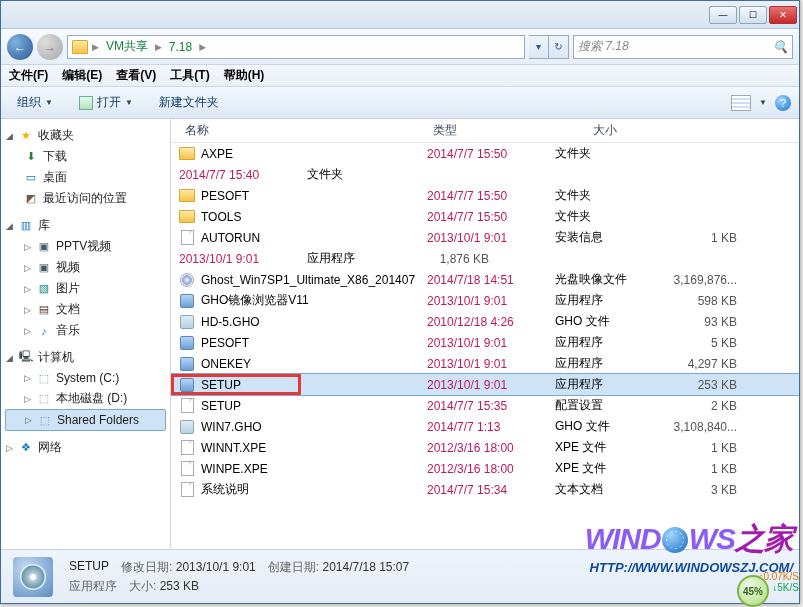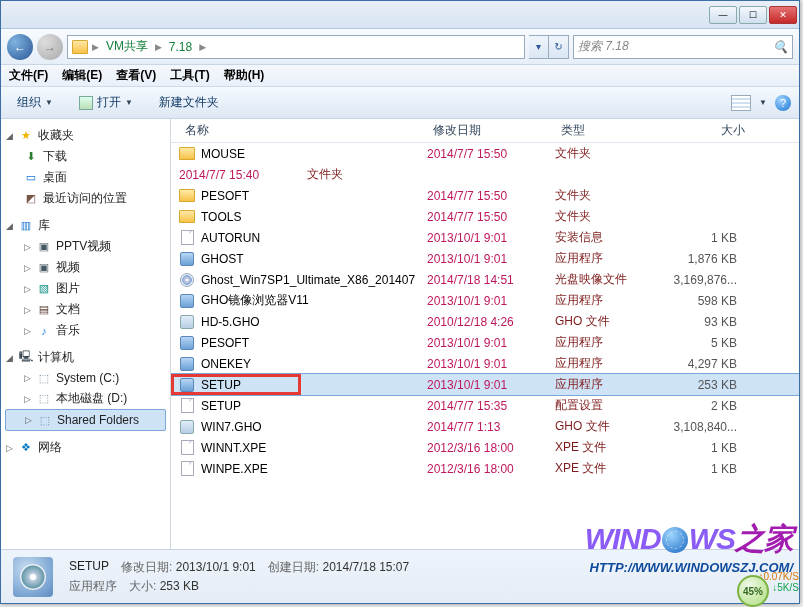--- a/index.html
+++ b/index.html
@@ -53,21 +53,21 @@
 
 
 .main { flex:1; display:flex; flex-direction:column; }
 .headers { height:24px; display:flex; border-bottom:1px solid #e0e6ee; font-size:12px; color:#33475c; align-items:center; padding-left:8px; }
 .headers div { padding:0 6px; cursor:pointer; }
 .col-name{ width:248px;} .col-date{ width:128px;} .col-type{ width:108px;} .col-size{ width:88px; text-align:right; padding-right:14px;}
 .filelist { flex:1; overflow-y:auto; font-size:12px; }
 .row { height:21px; display:flex; align-items:center; padding-left:8px; cursor:pointer; }
 .row.selected { background:#cfe3f7; outline:1px solid #7aa7d7; }
 .row .cell-name{ width:248px; display:flex; align-items:center; gap:6px; }
-.row .cell-date{ width:128px; color:#be185d; } .row .cell-type{ width:108px; color:#7f1d1d; } .row .cell-size{ width:88px; text-align:right; padding-right:14px; color:#555; }
+.row .cell-date{ width:128px; color:#be185d; } .row .cell-type{ width:108px; color:#000000; } .row .cell-size{ width:88px; text-align:right; padding-right:14px; color:#555; }
 .fico { width:16px; height:16px; display:inline-flex; align-items:center; justify-content:center; font-size:11px; }
 .f-folder{width:16px;height:13px;background:linear-gradient(#ffe9a6,#f7c249);border:1px solid #d7a92f;border-radius:1px 1px 0 0;}
 .f-file{width:13px;height:15px;background:#fff;border:1px solid #aab;position:relative;}
 .f-file::after{content:"";position:absolute;top:0;right:0;width:4px;height:4px;background:linear-gradient(135deg,#dde 50%,transparent 50%);}
 .f-exe{width:14px;height:14px;background:linear-gradient(#b6d6f5,#6ca0d6);border:1px solid #5a88b8;border-radius:2px;}
 .f-disc{width:14px;height:14px;border-radius:50%;background:radial-gradient(circle,#fff 15%,#ccd 18%,#8ad 55%,#e8eef6 60%);border:1px solid #9ab;}
 .f-gho{width:14px;height:14px;background:linear-gradient(#e0ecf7,#b8cfe6);border:1px solid #8aa;border-radius:2px;}
 .redbox { position:absolute; border:3px solid #e53935; width:124px; height:21px; left:178px; top:0; pointer-events:none; z-index:5;}
 .row-wrap { position:relative; }
 
@@ -237,32 +237,31 @@
             <span class="tw">▷</span>
             <span class="ico ico-net">❖</span>
             <span>网络</span>
           </div>
       </div>
     </div>
 
     <div class="main">
       <div class="headers">
         <div class="col-name">名称</div>
-        <div class="col-date">修改日期</div>
         <div class="col-type">类型</div>
         <div class="col-size">大小</div>
       </div>
       <div class="filelist" id="filelist">
           <div class="row-wrap">
             <div class="row">
               <div class="cell-name">
                 <span class="fico">
                   <span class="f-folder"></span>
                 </span>
-                <span>MOUSE</span>
+                <span>AXPE</span>
               </div>
               <div class="cell-date">2014/7/7 15:50</div>
               <div class="cell-type">文件夹</div>
               <div class="cell-size"></div>
             </div>
           </div>
           <div class="row-wrap">
             <div class="row">
               <div class="cell-date">2014/7/7 15:40</div>
               <div class="cell-type">文件夹</div>
@@ -303,26 +302,20 @@
                 </span>
                 <span>AUTORUN</span>
               </div>
               <div class="cell-date">2013/10/1 9:01</div>
               <div class="cell-type">安装信息</div>
               <div class="cell-size">1 KB</div>
             </div>
           </div>
           <div class="row-wrap">
             <div class="row">
-              <div class="cell-name">
-                <span class="fico">
-                  <span class="f-exe"></span>
-                </span>
-                <span>GHOST</span>
-              </div>
               <div class="cell-date">2013/10/1 9:01</div>
               <div class="cell-type">应用程序</div>
               <div class="cell-size">1,876 KB</div>
             </div>
           </div>
           <div class="row-wrap">
             <div class="row">
               <div class="cell-name">
                 <span class="fico">
                   <span class="f-disc"></span>
@@ -443,20 +436,33 @@
             <div class="row">
               <div class="cell-name">
                 <span class="fico">
                   <span class="f-file"></span>
                 </span>
                 <span>WINPE.XPE</span>
               </div>
               <div class="cell-date">2012/3/16 18:00</div>
               <div class="cell-type">XPE 文件</div>
               <div class="cell-size">1 KB</div>
+            </div>
+          </div>
+          <div class="row-wrap">
+            <div class="row">
+              <div class="cell-name">
+                <span class="fico">
+                  <span class="f-file"></span>
+                </span>
+                <span>系统说明</span>
+              </div>
+              <div class="cell-date">2014/7/7 15:34</div>
+              <div class="cell-type">文本文档</div>
+              <div class="cell-size">3 KB</div>
             </div>
           </div>
         </div>
     </div>
   </div>
 
   <div class="statusbar">
     <div class="stat-ico">
         <div class="stat-disc"></div>
       </div>

